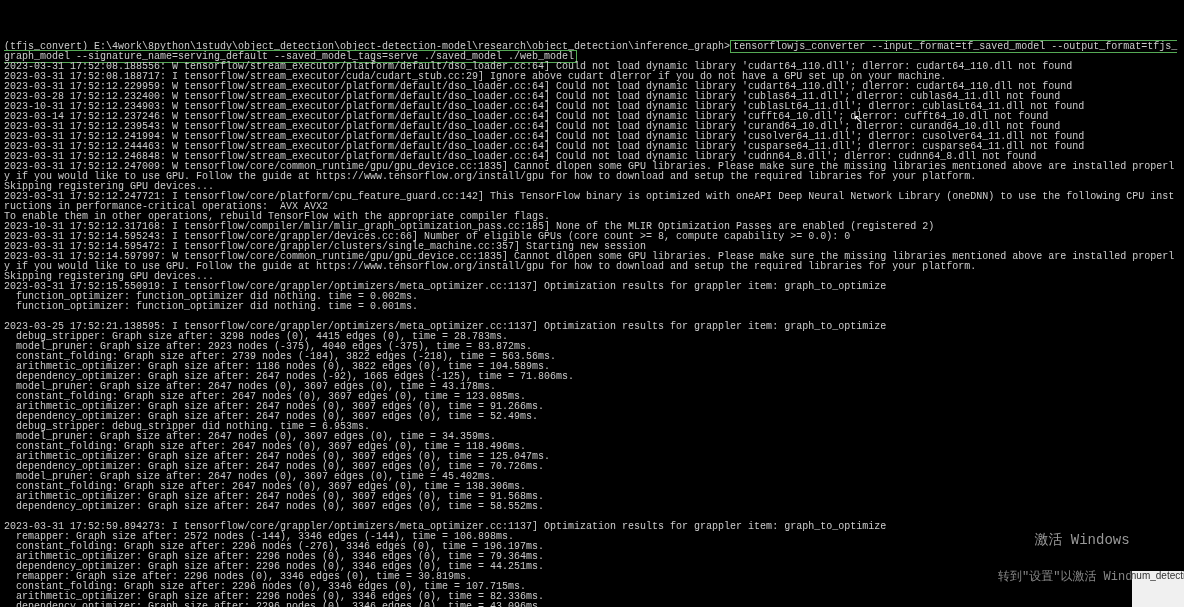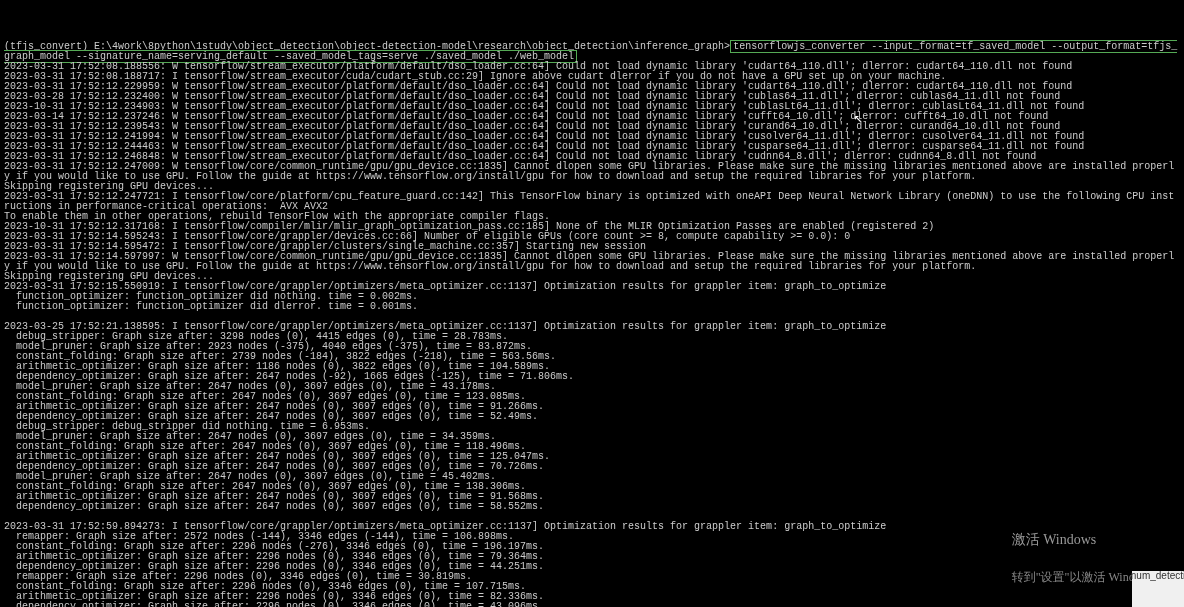--- a/index.html
+++ b/index.html
@@ -22,23 +22,23 @@
   }
   .cmd-part {
     border: 1px solid #5a5;
     padding: 0 2px;
   }
   #watermark {
     position: absolute;
     right: 18px;
     bottom: 12px;
     color: #888;
-    font-family: Liberation Serif, serif;
+    font-family: Liberation Mono, monospace;
     font-size: 12px;
-    text-align: left;
+    text-align: center;
     pointer-events: none;
   }
   #watermark .title { font-size: 14px; color: #999; }
   #panel {
     position: absolute;
     right: 0;
     bottom: 0;
     width: 52px;
     height: 36px;
     background: #f0f0f0;
@@ -77,21 +77,21 @@
 <span>Skipping registering GPU devices...</span>
 <span>2023-03-31 17:52:12.247721: I tensorflow/core/platform/cpu_feature_guard.cc:142] This TensorFlow binary is optimized with oneAPI Deep Neural Network Library (oneDNN) to use the following CPU instructions in performance-critical operations:  AVX AVX2</span>
 <span>To enable them in other operations, rebuild TensorFlow with the appropriate compiler flags.</span>
 <span>2023-10-31 17:52:12.317168: I tensorflow/compiler/mlir/mlir_graph_optimization_pass.cc:185] None of the MLIR Optimization Passes are enabled (registered 2)</span>
 <span>2023-03-31 17:52:14.595243: I tensorflow/core/grappler/devices.cc:66] Number of eligible GPUs (core count &gt;= 8, compute capability &gt;= 0.0): 0</span>
 <span>2023-03-31 17:52:14.595472: I tensorflow/core/grappler/clusters/single_machine.cc:357] Starting new session</span>
 <span>2023-03-31 17:52:14.597997: W tensorflow/core/common_runtime/gpu/gpu_device.cc:1835] Cannot dlopen some GPU libraries. Please make sure the missing libraries mentioned above are installed properly if you would like to use GPU. Follow the guide at https://www.tensorflow.org/install/gpu for how to download and setup the required libraries for your platform.</span>
 <span>Skipping registering GPU devices...</span>
 <span>2023-03-31 17:52:15.550919: I tensorflow/core/grappler/optimizers/meta_optimizer.cc:1137] Optimization results for grappler item: graph_to_optimize</span>
 <span>  function_optimizer: function_optimizer did nothing. time = 0.002ms.</span>
-<span>  function_optimizer: function_optimizer did dlerror. time = 0.001ms.</span>
+<span>  function_optimizer: function_optimizer did nothing. time = 0.001ms.</span>
 <span></span>
 <span>2023-03-25 17:52:21.138595: I tensorflow/core/grappler/optimizers/meta_optimizer.cc:1137] Optimization results for grappler item: graph_to_optimize</span>
 <span>  debug_stripper: Graph size after: 3298 nodes (0), 4415 edges (0), time = 28.783ms.</span>
 <span>  model_pruner: Graph size after: 2923 nodes (-375), 4040 edges (-375), time = 83.872ms.</span>
 <span>  constant_folding: Graph size after: 2739 nodes (-184), 3822 edges (-218), time = 563.56ms.</span>
 <span>  arithmetic_optimizer: Graph size after: 1186 nodes (0), 3822 edges (0), time = 104.589ms.</span>
 <span>  dependency_optimizer: Graph size after: 2647 nodes (-92), 1665 edges (-125), time = 71.806ms.</span>
 <span>  model_pruner: Graph size after: 2647 nodes (0), 3697 edges (0), time = 43.178ms.</span>
 <span>  constant_folding: Graph size after: 2647 nodes (0), 3697 edges (0), time = 123.085ms.</span>
 <span>  arithmetic_optimizer: Graph size after: 2647 nodes (0), 3697 edges (0), time = 91.266ms.</span>

